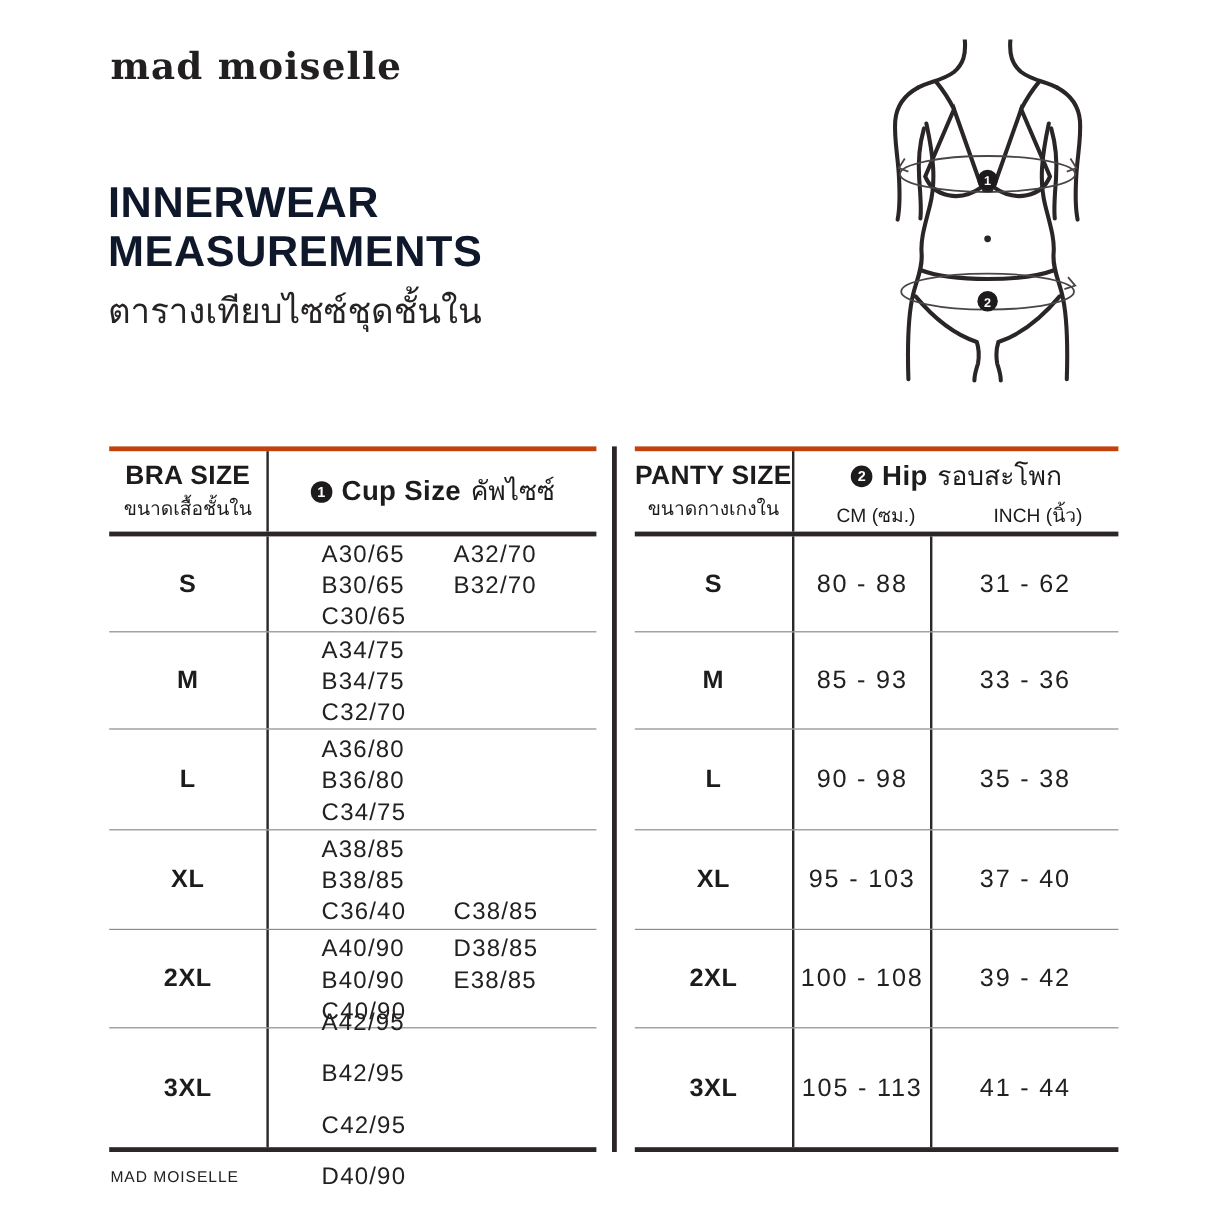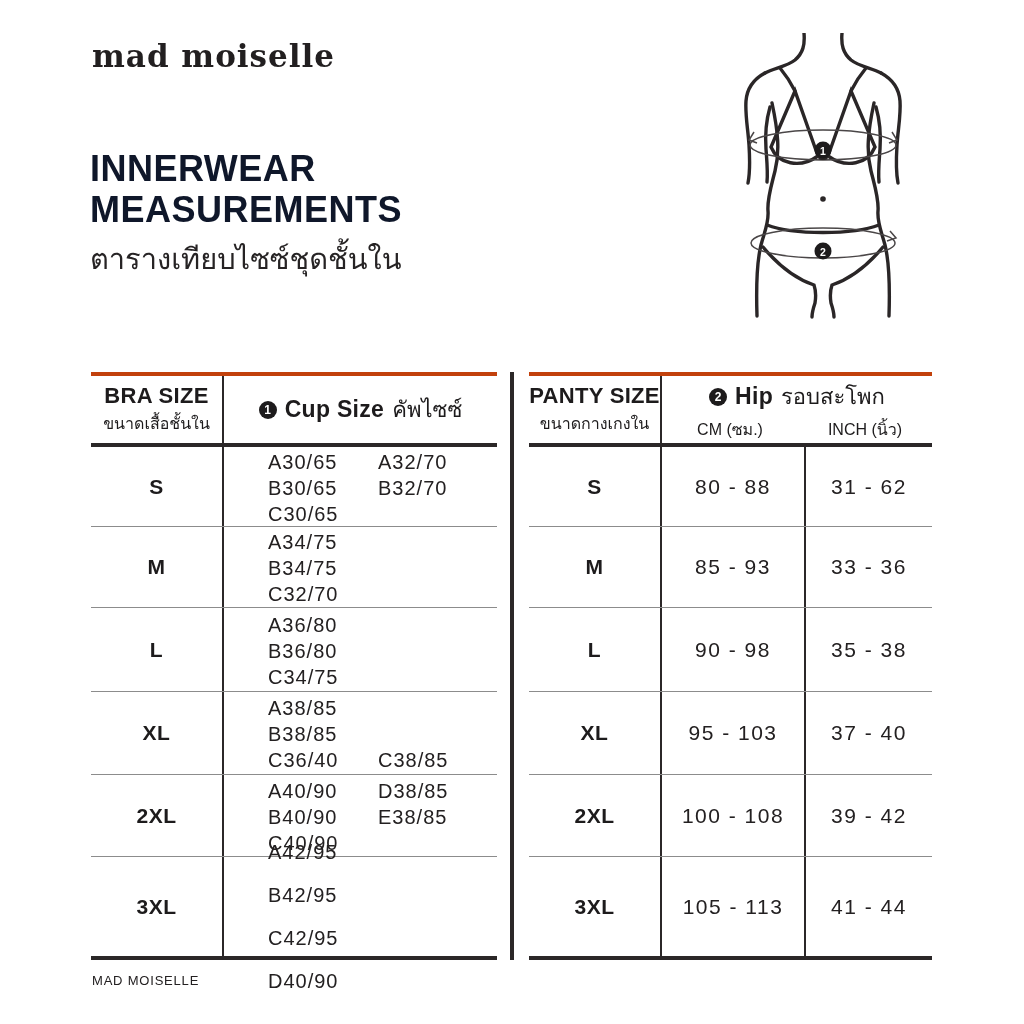--- a/index.html
+++ b/index.html
@@ -54,21 +54,21 @@
     align-items:center; justify-content:center; flex:0 0 auto;
   }
   .cup-cell { flex:1; display:flex; flex-direction:column; justify-content:center; padding-left:44px; }
   .cup-line { display:flex; height:26px; align-items:flex-end;
               font-size:20px; letter-spacing:1px; color:#232021; }
   .rh6 .cup-line { height:25px;margin-top:20px; }
   .cup-a { width:110px; }
   .cup-b { flex:1; }
 
   
-  .pc2 { width:144px; border-right:2px solid #2b2728;
+  .pc2 { width:115px; border-right:2px solid #2b2728;
          display:flex; align-items:center; justify-content:center; }
   .pc3 { flex:1; display:flex; align-items:center; justify-content:center; }
   .range-val { font-size:21px; letter-spacing:1.5px; color:#232021; }
   .hip-head { flex:1; display:flex; flex-direction:column; justify-content:center; padding-top:2px; }
   .hip-title { display:flex; align-items:center; justify-content:center; gap:8px; }
   .hip-title .h-en { font-size:23px; }
   .hip-sub { display:flex; margin-top:3px; }
   .hip-sub-cm   { width:136px; text-align:center; font-size:16px; }
   .hip-sub-inch { flex:1; text-align:center; font-size:16px; }
 

